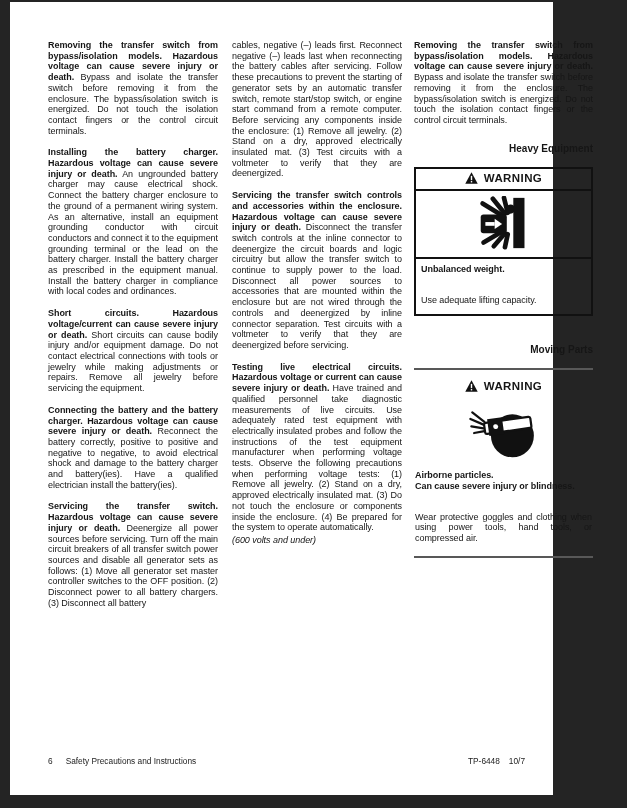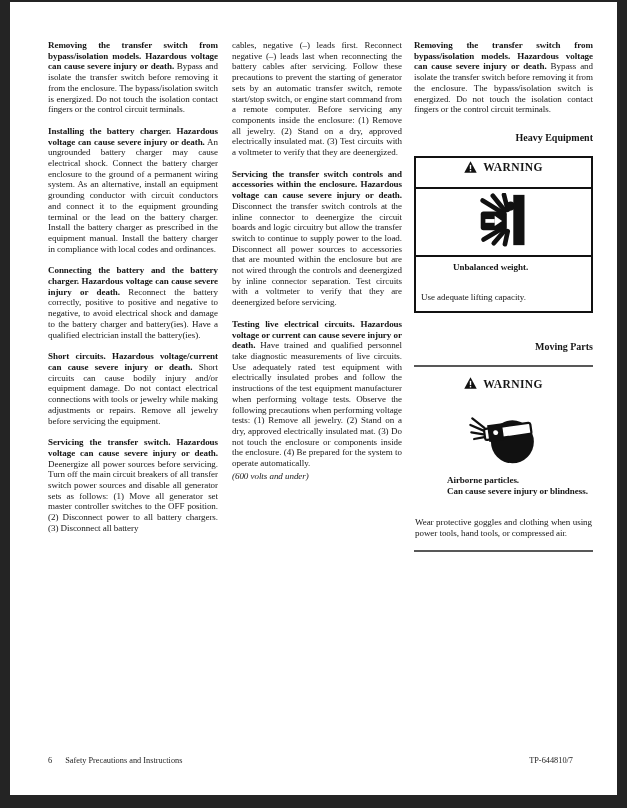--- a/index.html
+++ b/index.html
@@ -5,24 +5,23 @@
   html,body{margin:0;padding:0;}
   body{
     width:627px;height:808px;
     background:#242424;
     font-family:"Liberation Sans", sans-serif;
     position:relative;
     overflow:hidden;
   }
   .page{
     position:absolute;left:10px;top:2px;
-    width:607px;height:793px;
+    width:543px;height:793px;
     background:#ffffff;
     color:#161616;
-    font-family:Liberation Serif, serif;
   }
   .col{
     position:absolute;top:38px;
     font-size:9px;line-height:10.7px;
     text-align:justify;
     letter-spacing:-0.05px;
   }
   .col1{left:38px;width:170px;}
   .col2{left:222px;width:170px;}
   .col3{left:404px;width:179px;}
@@ -34,60 +33,60 @@
     text-align:right;letter-spacing:0;
     margin:15px 0 10px 0;
   }
   .warnbox{
     border:2px solid #111;
     text-align:left;
   }
   .warn-header{
     display:flex;align-items:center;justify-content:center;gap:6px;
     font-weight:bold;font-size:11.5px;letter-spacing:0.4px;
-    padding:3px 0 12px 0;
+    padding:3px 0 4px 0;
   }
   .warnbox .warn-header{border-bottom:2px solid #111;}
   .warn-iconarea{
     display:flex;align-items:center;justify-content:center;
     padding:4px 0;
   }
   .warnbox .warn-iconarea{border-bottom:2px solid #111;height:58px;}
   .warn-text{
     padding:5px 5px 8px 5px;
     font-size:9px;line-height:10.7px;text-align:justify;
   }
-  .warn-text .b{font-weight:bold;margin-left:32px;}
+  .warn-text .b{font-weight:bold;}
   .warn-text .norm{margin-top:20px;}
   .openbox{
     border-top:2px solid #585858;
     border-bottom:2px solid #585858;
     margin-top:4px;
     padding:7px 0 6px 0;
   }
   .openbox .warn-iconarea{padding:8px 0 4px 0;}
   .openbox .warn-text{padding:2px 1px 6px 1px;}
   .footer{
     position:absolute;top:754px;left:0;width:100%;
     font-size:8.3px;color:#1c1c1c;
   }
   .footer .left{position:absolute;left:38px;top:0;display:flex;gap:13px;}
-  .footer .right{position:absolute;right:44px;top:0;display:flex;}
+  .footer .right{position:absolute;right:28px;top:0;display:flex;gap:9px;}
   .tri{display:inline-block;}
 </style>
 </head>
 <body>
 
 <div class="page">
 
   <div class="col col1">
     <p class="para"><b>Removing the transfer switch from bypass/isolation models. Hazardous voltage can cause severe injury or death.</b><span> Bypass and isolate the transfer switch before removing it from the enclosure. The bypass/isolation switch is energized. Do not touch the isolation contact fingers or the control circuit terminals.</span></p>
     <p class="para"><b>Installing the battery charger. Hazardous voltage can cause severe injury or death.</b><span> An ungrounded battery charger may cause electrical shock. Connect the battery charger enclosure to the ground of a permanent wiring system. As an alternative, install an equipment grounding conductor with circuit conductors and connect it to the equipment grounding terminal or the lead on the battery charger. Install the battery charger as prescribed in the equipment manual. Install the battery charger in compliance with local codes and ordinances.</span></p>
+    <p class="para"><b>Short circuits. Hazardous voltage/current can cause severe injury or death.</b><span> Short circuits can cause bodily injury and/or equipment damage. Do not contact electrical connections with tools or jewelry while making adjustments or repairs. Remove all jewelry before servicing the equipment.</span></p>
     <p class="para"><b>Connecting the battery and the battery charger. Hazardous voltage can cause severe injury or death.</b><span> Reconnect the battery correctly, positive to positive and negative to negative, to avoid electrical shock and damage to the battery charger and battery(ies). Have a qualified electrician install the battery(ies).</span></p>
-    <p class="para"><b>Short circuits. Hazardous voltage/current can cause severe injury or death.</b><span> Short circuits can cause bodily injury and/or equipment damage. Do not contact electrical connections with tools or jewelry while making adjustments or repairs. Remove all jewelry before servicing the equipment.</span></p>
     <p class="para"><b>Servicing the transfer switch. Hazardous voltage can cause severe injury or death.</b><span> Deenergize all power sources before servicing. Turn off the main circuit breakers of all transfer switch power sources and disable all generator sets as follows: (1) Move all generator set master controller switches to the OFF position. (2) Disconnect power to all battery chargers. (3) Disconnect all battery</span></p>
   </div>
 
   <div class="col col2">
     <p class="para"><span>cables, negative (–) leads first. Reconnect negative (–) leads last when reconnecting the battery cables after servicing. Follow these precautions to prevent the starting of generator sets by an automatic transfer switch, remote start/stop switch, or engine start command from a remote computer. Before servicing any components inside the enclosure: (1) Remove all jewelry. (2) Stand on a dry, approved electrically insulated mat. (3) Test circuits with a voltmeter to verify that they are deenergized.</span></p>
     <p class="para"><b>Servicing the transfer switch controls and accessories within the enclosure. Hazardous voltage can cause severe injury or death.</b><span> Disconnect the transfer switch controls at the inline connector to deenergize the circuit boards and logic circuitry but allow the transfer switch to continue to supply power to the load. Disconnect all power sources to accessories that are mounted within the enclosure but are not wired through the controls and deenergized by inline connector separation. Test circuits with a voltmeter to verify that they are deenergized before servicing.</span></p>
     <p class="para"><b>Testing live electrical circuits. Hazardous voltage or current can cause severe injury or death.</b><span> Have trained and qualified personnel take diagnostic measurements of live circuits. Use adequately rated test equipment with electrically insulated probes and follow the instructions of the test equipment manufacturer when performing voltage tests. Observe the following precautions when performing voltage tests: (1) Remove all jewelry. (2) Stand on a dry, approved electrically insulated mat. (3) Do not touch the enclosure or components inside the enclosure. (4) Be prepared for the system to operate automatically.</span></p>
     <p class="para note">(600 volts and under)</p>
   </div>
 

